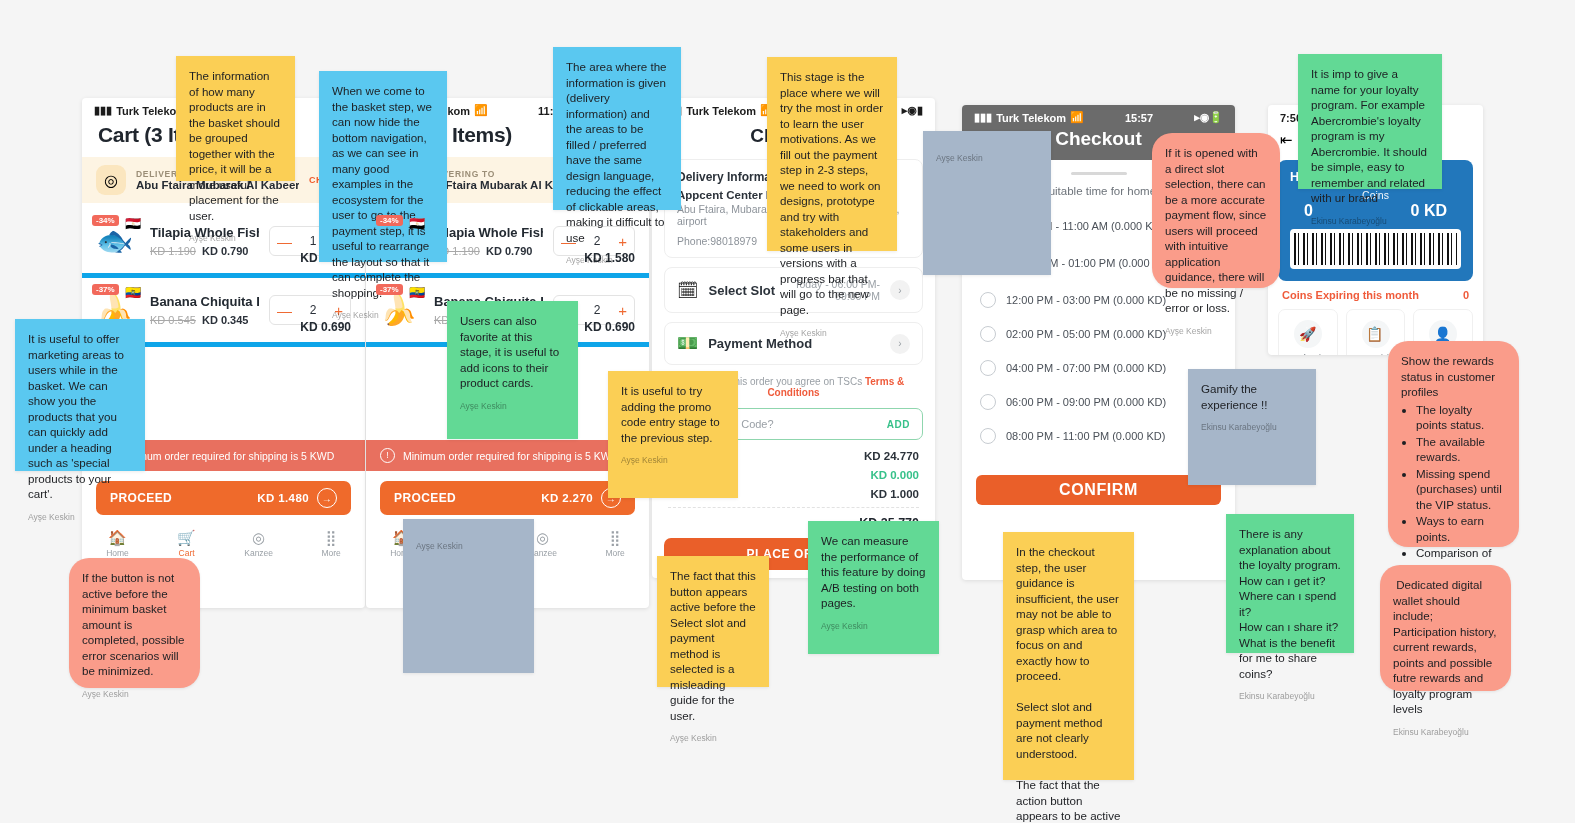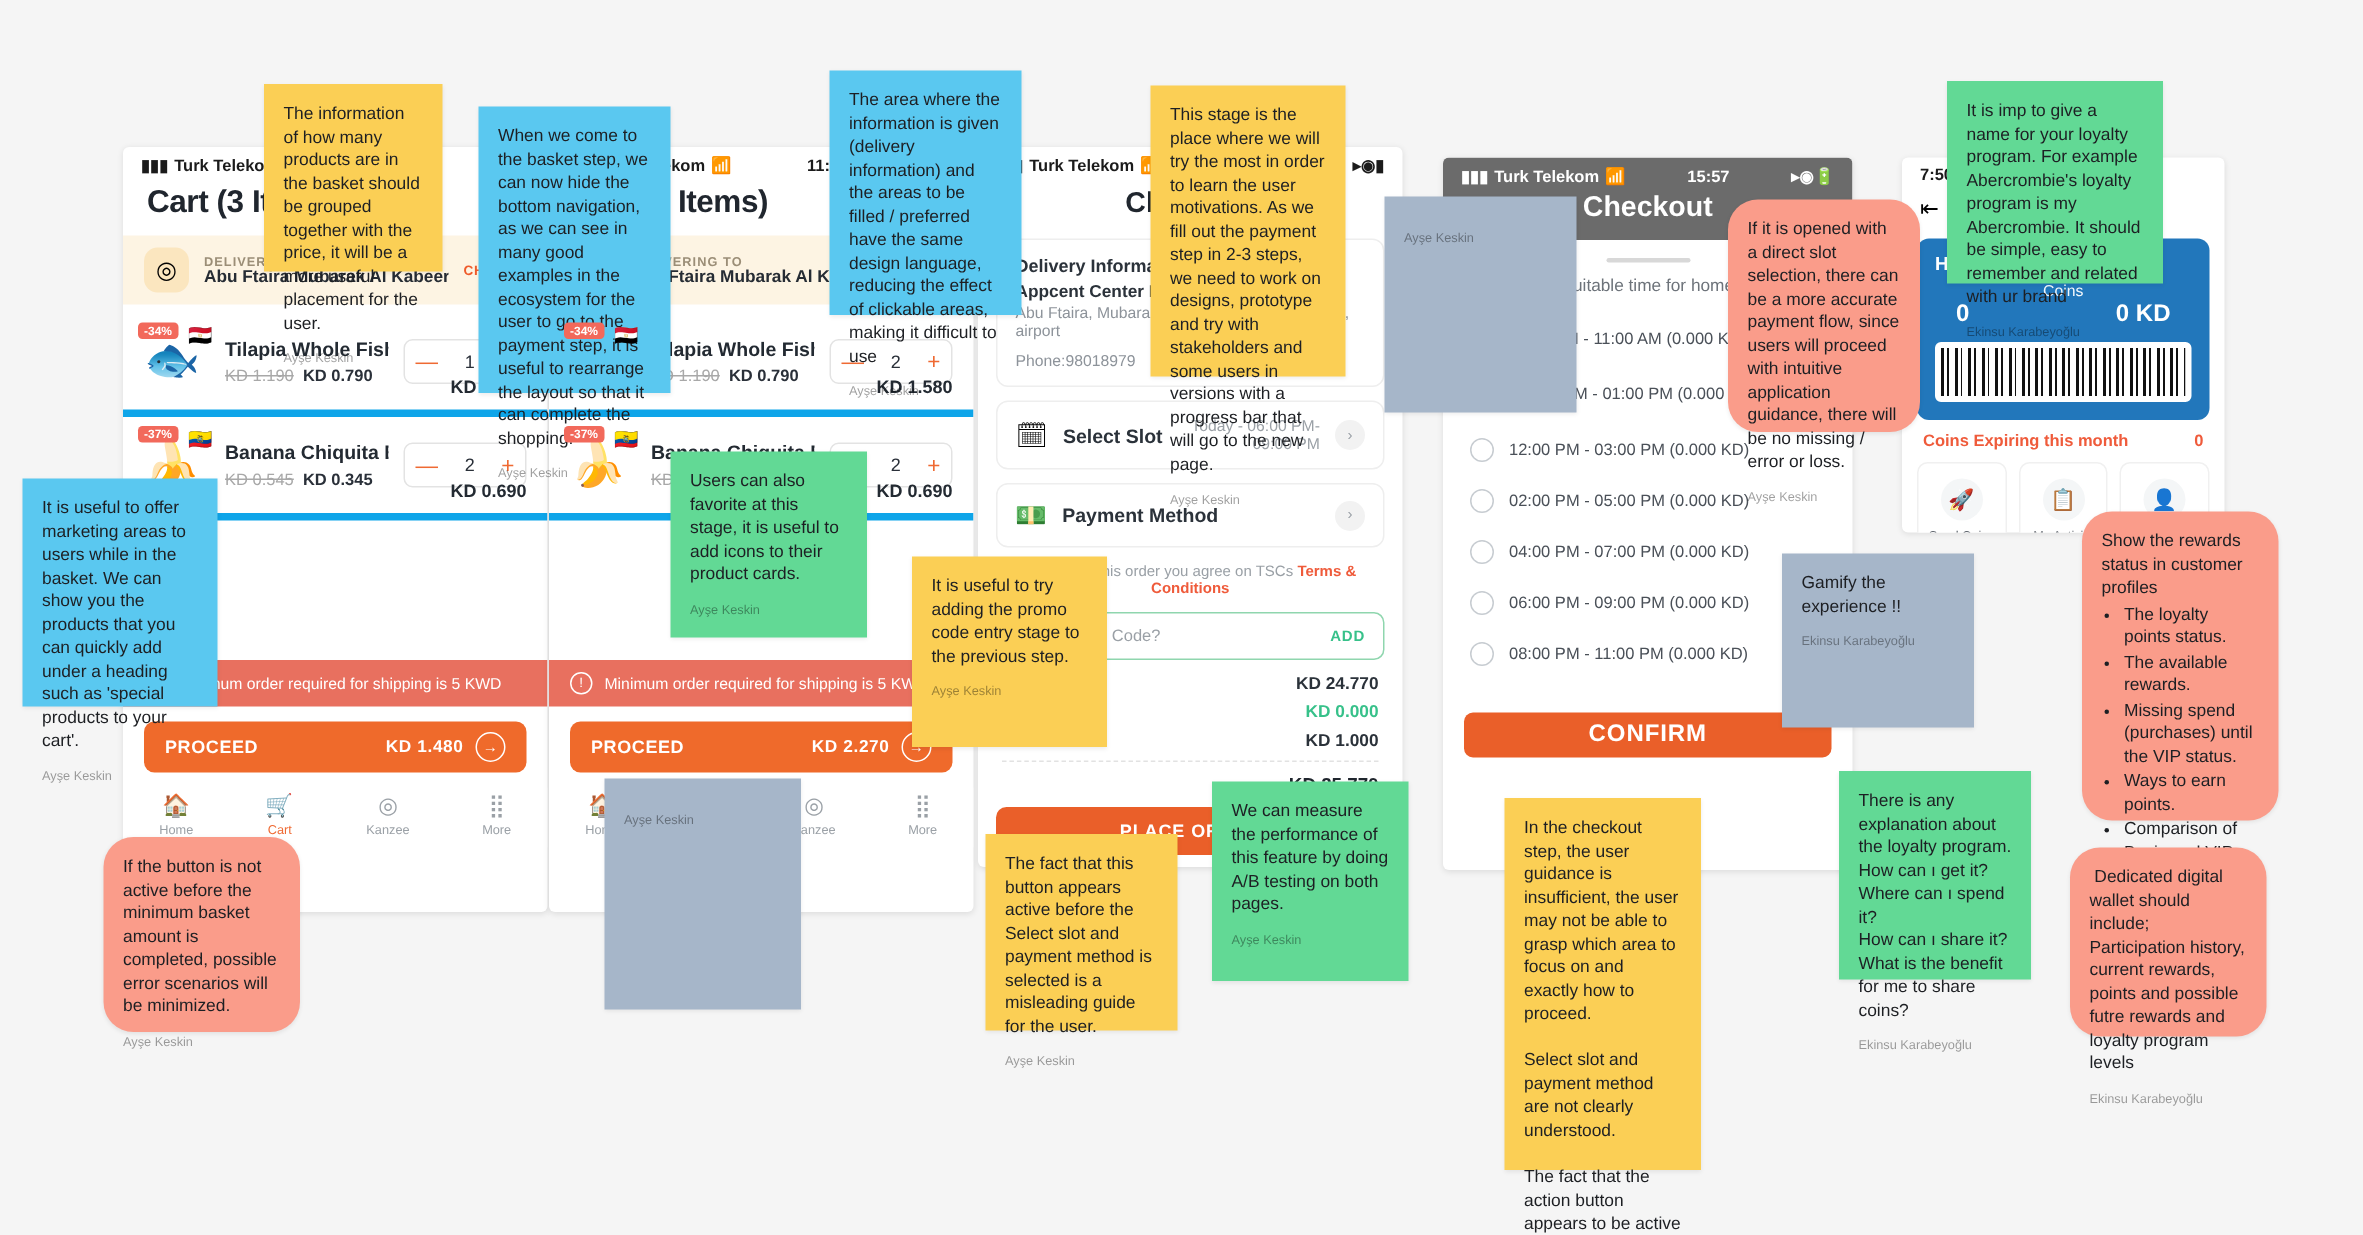--- a/index.html
+++ b/index.html
@@ -507,40 +507,40 @@
   <div class="note g" style="left:1298px;top:54px;width:144px;height:135px;">
     <div class="body">It is imp to give a name for your loyalty program. For example Abercrombie's loyalty program is my Abercrombie. It should be simple, easy to remember and related with ur brand</div>
     <div class="author">Ekinsu Karabeyoğlu</div>
   </div>
 
   <div class="note b" style="left:15px;top:319px;width:130px;height:152px;">
     <div class="body">It is useful to offer marketing areas to users while in the basket. We can show you the products that you can quickly add under a heading such as 'special products to your cart'.</div>
     <div class="author">Ayşe Keskin</div>
   </div>
 
-  <div class="note g" style="left:447px;top:301px;width:131px;height:124px;">
+  <div class="note g" style="left:447px;top:301px;width:131px;height:138px;">
     <div class="body">Users can also favorite at this stage, it is useful to add icons to their product cards.</div>
     <div class="author">Ayşe Keskin</div>
   </div>
 
   <div class="note y" style="left:608px;top:371px;width:130px;height:127px;">
     <div class="body">It is useful to try adding the promo code entry stage to the previous step.</div>
     <div class="author">Ayşe Keskin</div>
   </div>
 
   <div class="note r" style="left:69px;top:558px;width:131px;height:130px;">
     <div class="body">If the button is not active before the minimum basket amount is completed, possible error scenarios will be minimized.</div>
     <div class="author">Ayşe Keskin</div>
   </div>
 
   <div class="note gr" style="left:403px;top:519px;width:131px;height:154px;">
     <div class="author">Ayşe Keskin</div>
   </div>
 
-  <div class="note y" style="left:657px;top:556px;width:128px;height:131px;">
+  <div class="note y" style="left:657px;top:556px;width:112px;height:131px;">
     <div class="body">The fact that this button appears active before the Select slot and payment method is selected is a misleading guide for the user.</div>
     <div class="author">Ayşe Keskin</div>
   </div>
 
   <div class="note g" style="left:808px;top:521px;width:131px;height:133px;">
     <div class="body">We can measure the performance of this feature by doing A/B testing on both pages.</div>
     <div class="author">Ayşe Keskin</div>
   </div>
 
   <div class="note y" style="left:1003px;top:532px;width:131px;height:248px;">

